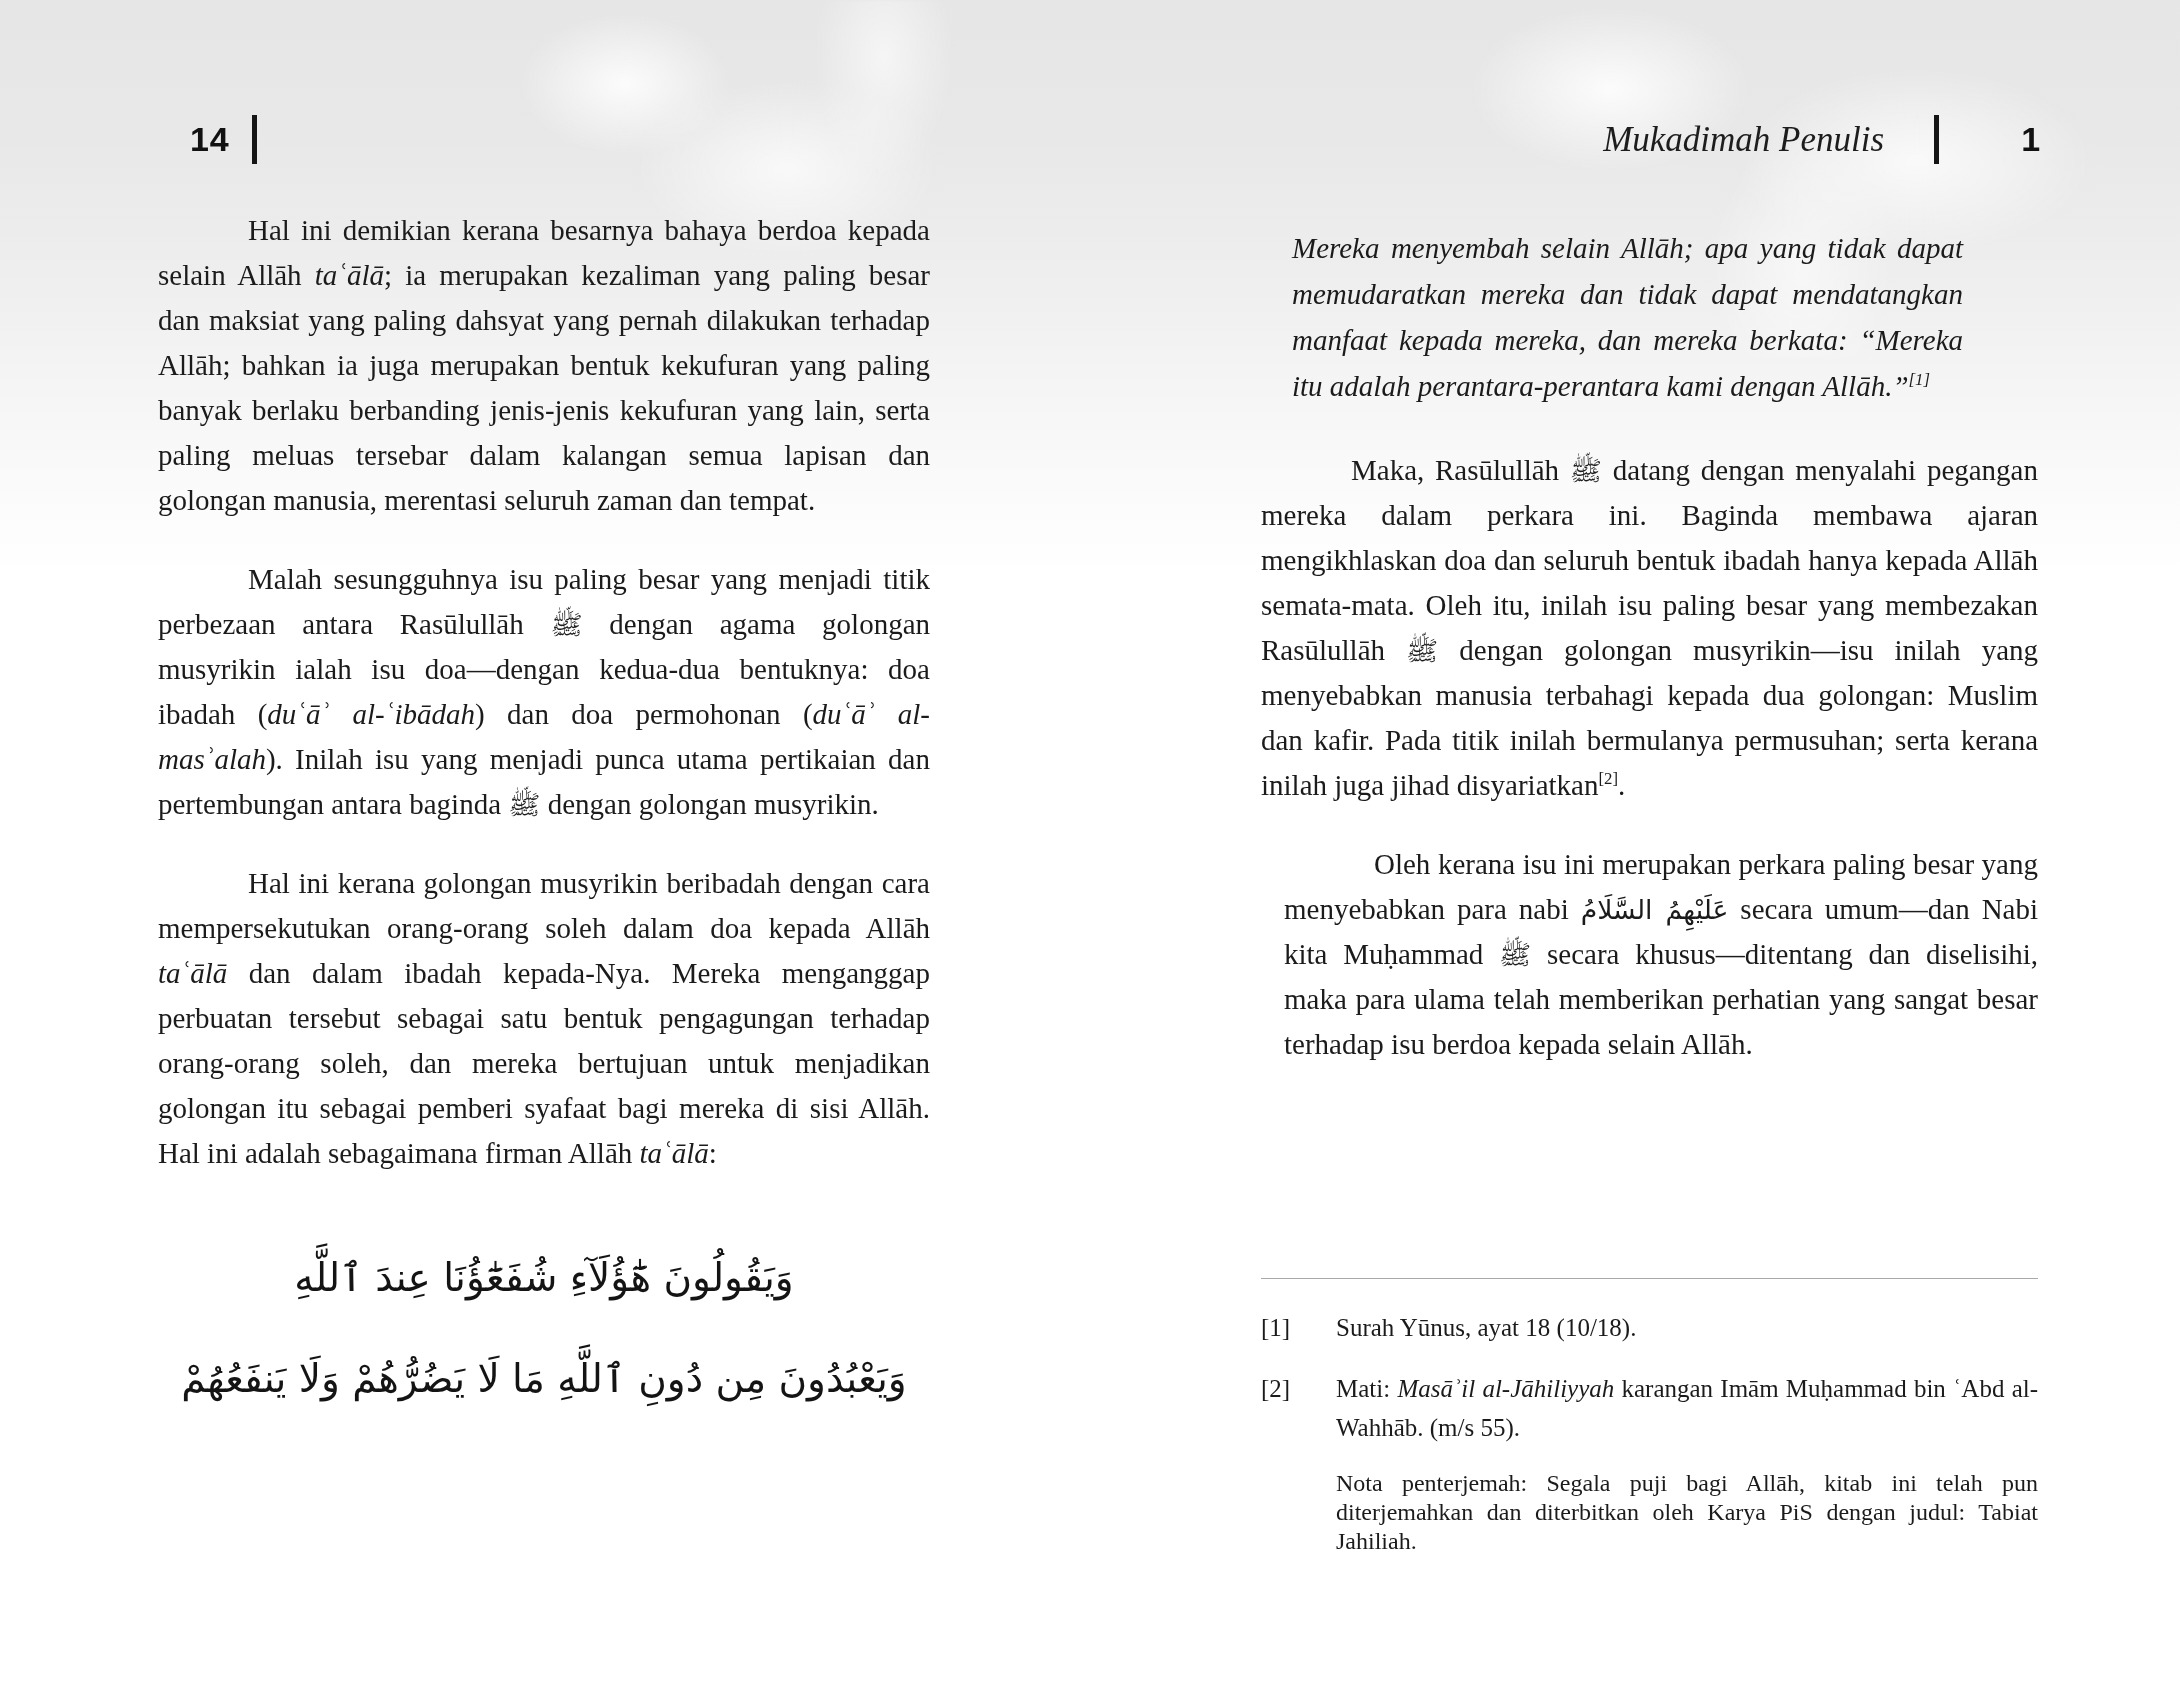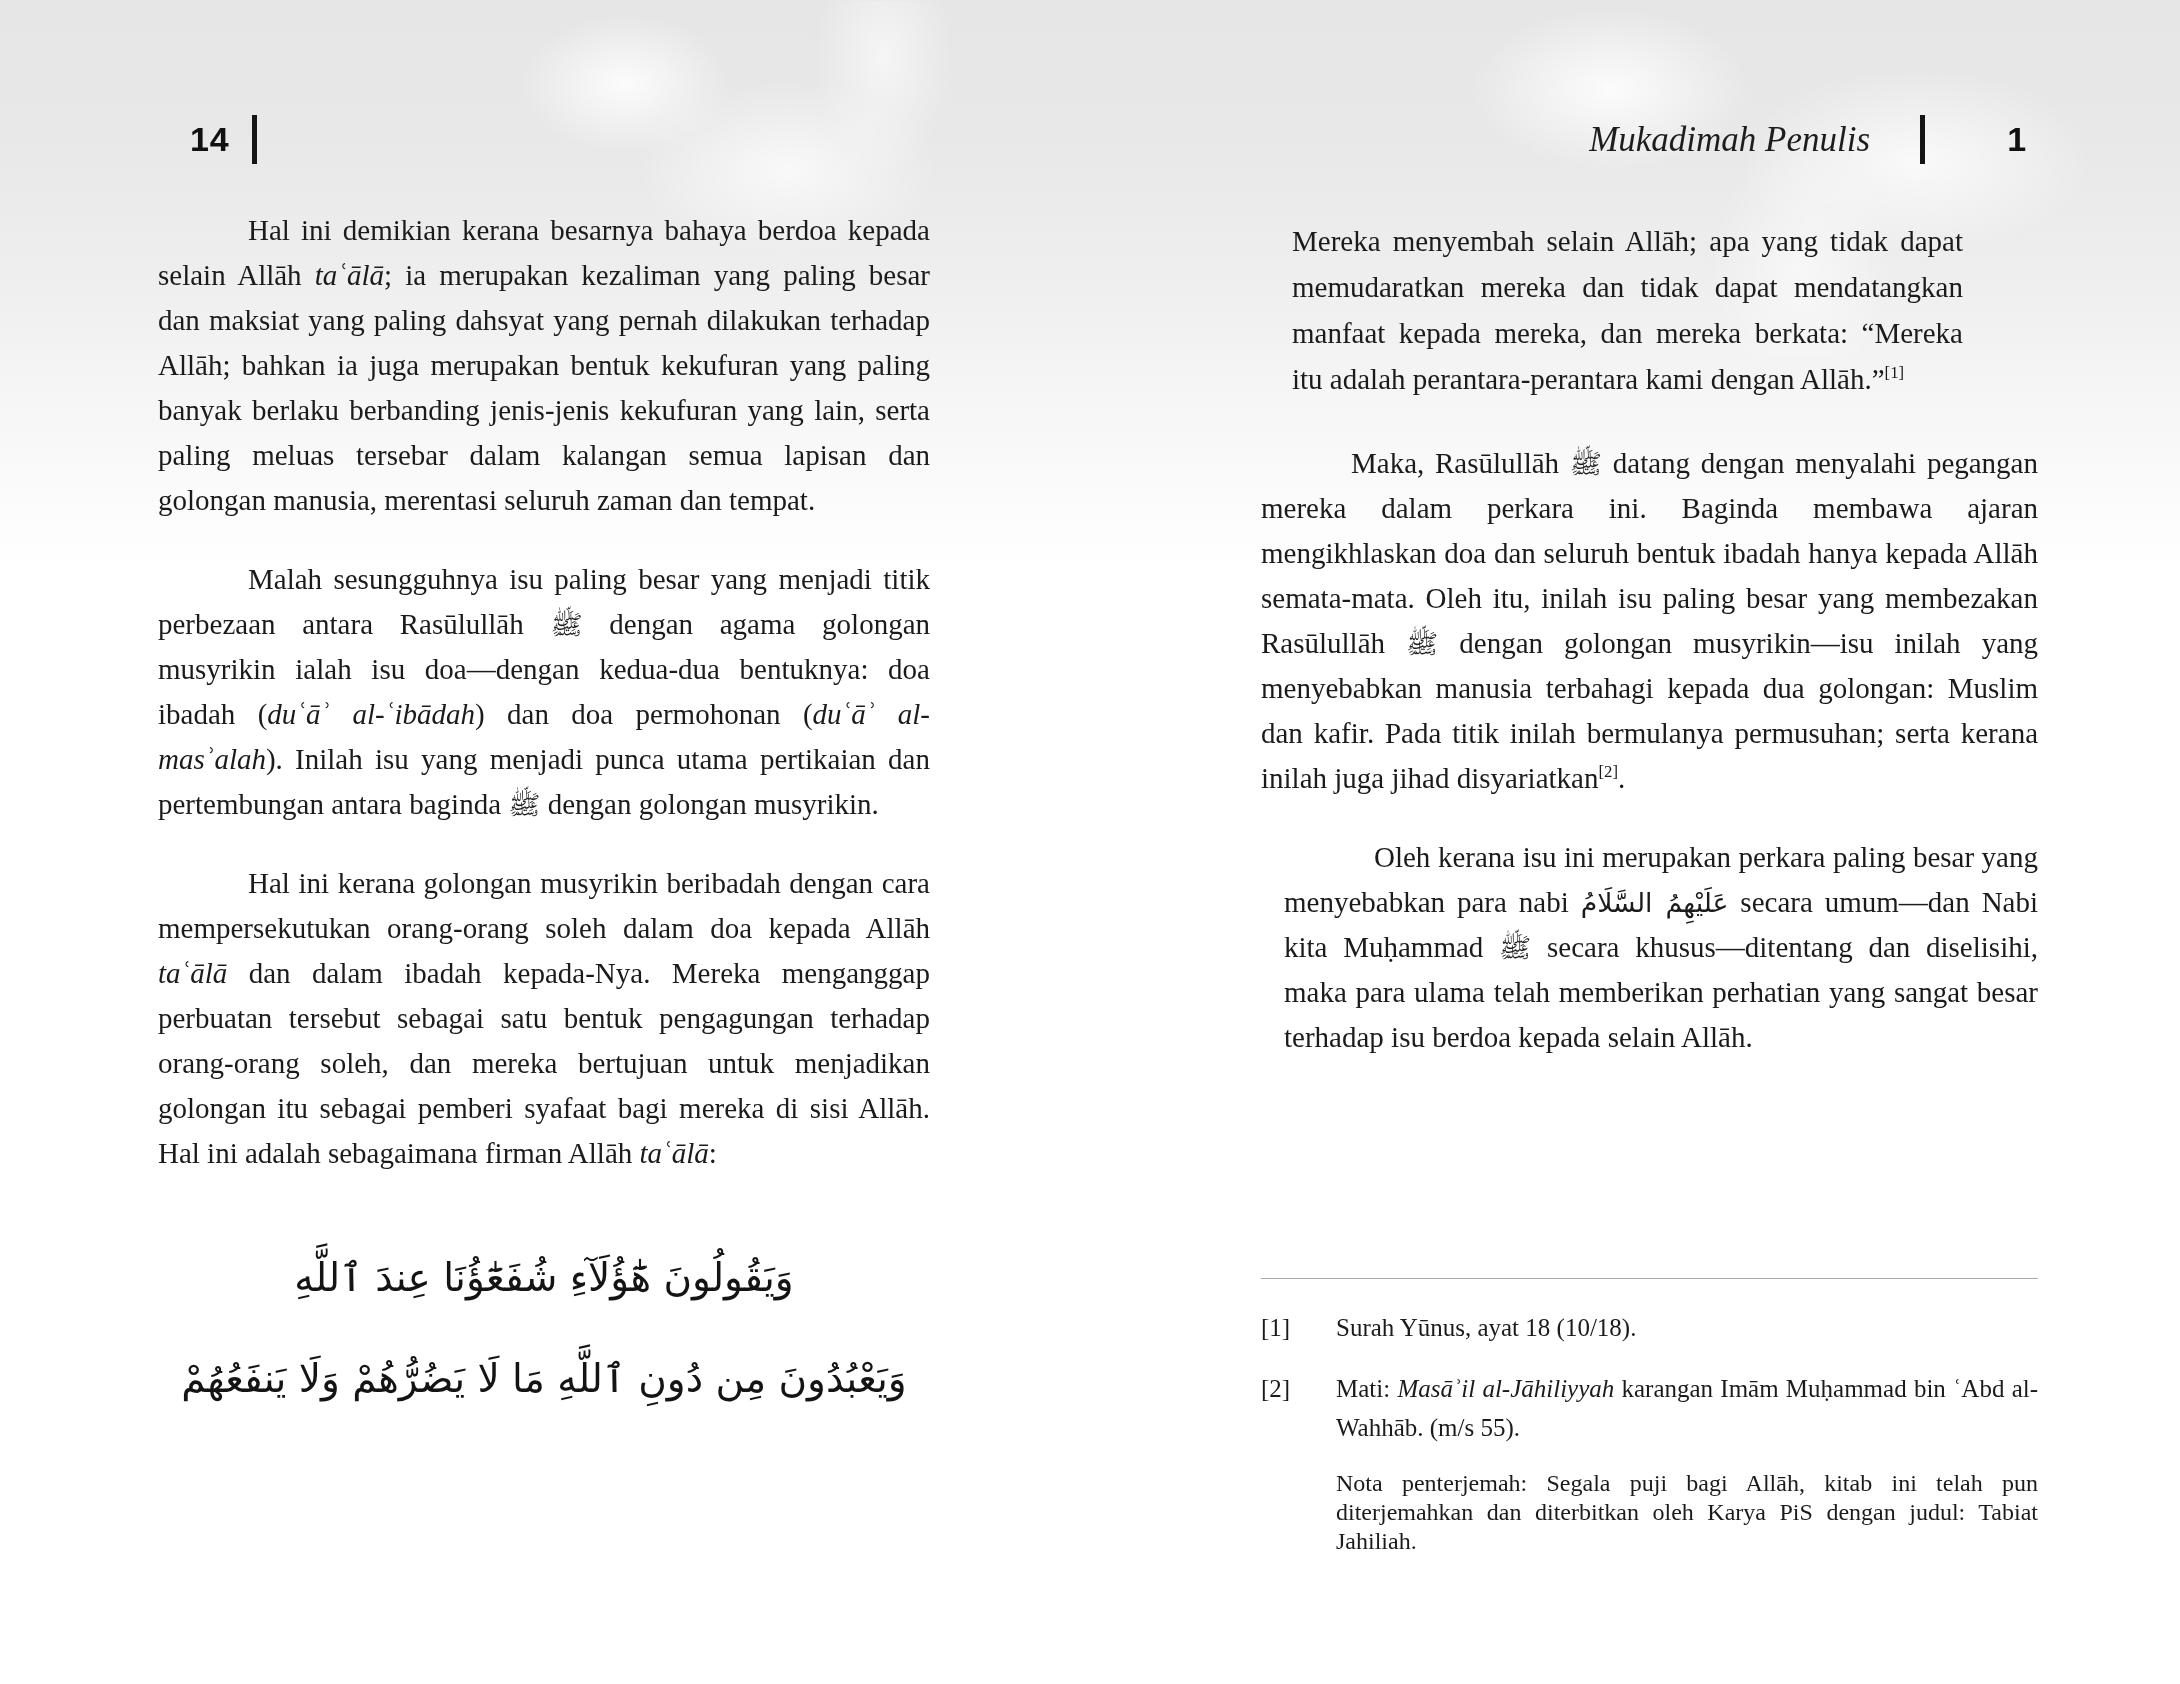--- a/index.html
+++ b/index.html
@@ -21,33 +21,33 @@
   .tex-b{top:0;left:1380px;width:767px;height:358px;
     background:
       radial-gradient(ellipse 204px 119px at 30% 25%, rgba(255,255,255,.85), rgba(255,255,255,0) 70%),
       radial-gradient(ellipse 256px 136px at 70% 45%, rgba(255,255,255,.75), rgba(255,255,255,0) 70%),
       radial-gradient(ellipse 136px 187px at 55% 75%, rgba(255,255,255,.55), rgba(255,255,255,0) 70%);
     filter:blur(1.7px);}
 
   
   .running-header{position:absolute;top:112px;display:flex;align-items:center;height:55px;}
   .rh-left{left:158px;}
-  .rh-right{right:154px;gap:28px;}
+  .rh-right{right:140px;gap:28px;}
   .page-num{font-family:"Liberation Sans", sans-serif;font-weight:700;font-size:34px;color:#111;letter-spacing:0.9px;margin-left:32px;}
   .rh-bar{width:5.1px;height:49px;background:#151515;margin:0 22px;}
   .rh-title{font-style:italic;font-size:35px;color:#1d1d1d;white-space:nowrap;}
 
   
   .column{position:absolute;font-size:29px;line-height:45px;text-align:justify;}
   .col-left{left:158px;top:208px;width:772px;}
   .col-right{left:1261px;top:213px;width:777px;}
   .para{margin:0 0 34px 0;text-indent:90px;}
   .para:last-child{margin-bottom:0;margin-left:23px;}
 
-  .blockquote{margin:5px 75px 39px 31px;text-indent:0;line-height:46px;text-align:justify;}
+  .blockquote{font-style:italic;margin:12px 75px 39px 31px;text-indent:0;line-height:46px;text-align:justify;}
 
   .seg-i{font-style:italic;}
   .seg-sup{vertical-align:super;font-size:0.58em;line-height:0;}
   .seg-ar{font-family:"DejaVu Sans", sans-serif;font-size:0.92em;}
 
   
   .verse{margin-top:51px;text-align:center;direction:rtl;
     font-family:"DejaVu Sans", sans-serif;font-size:39px;line-height:101px;color:#141414;}
   .verse-line{display:block;}
 

